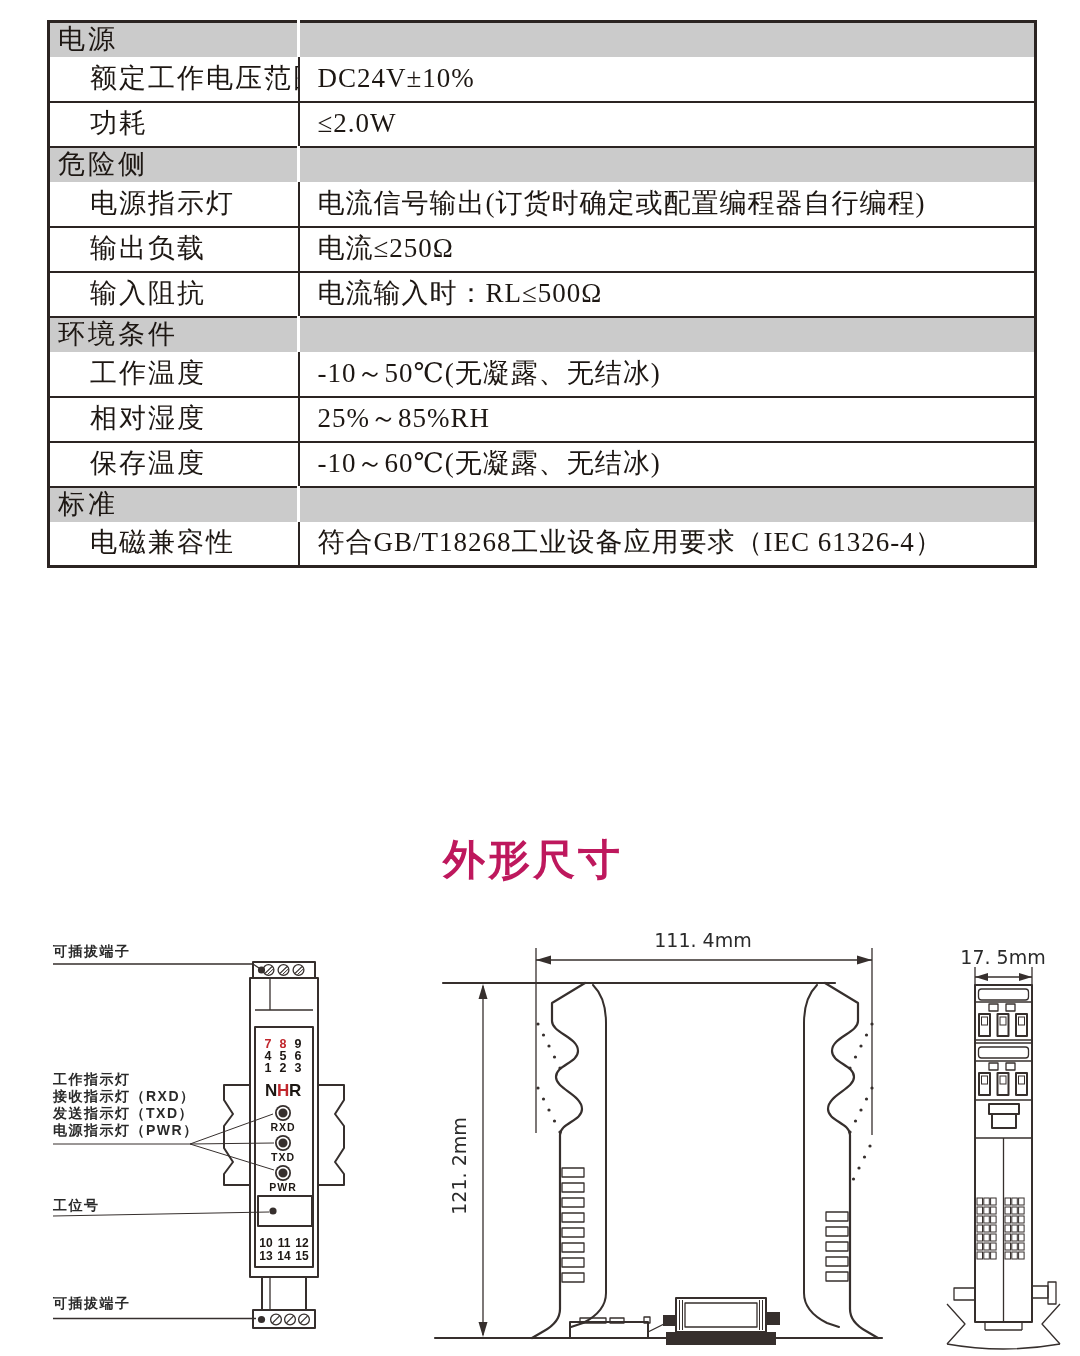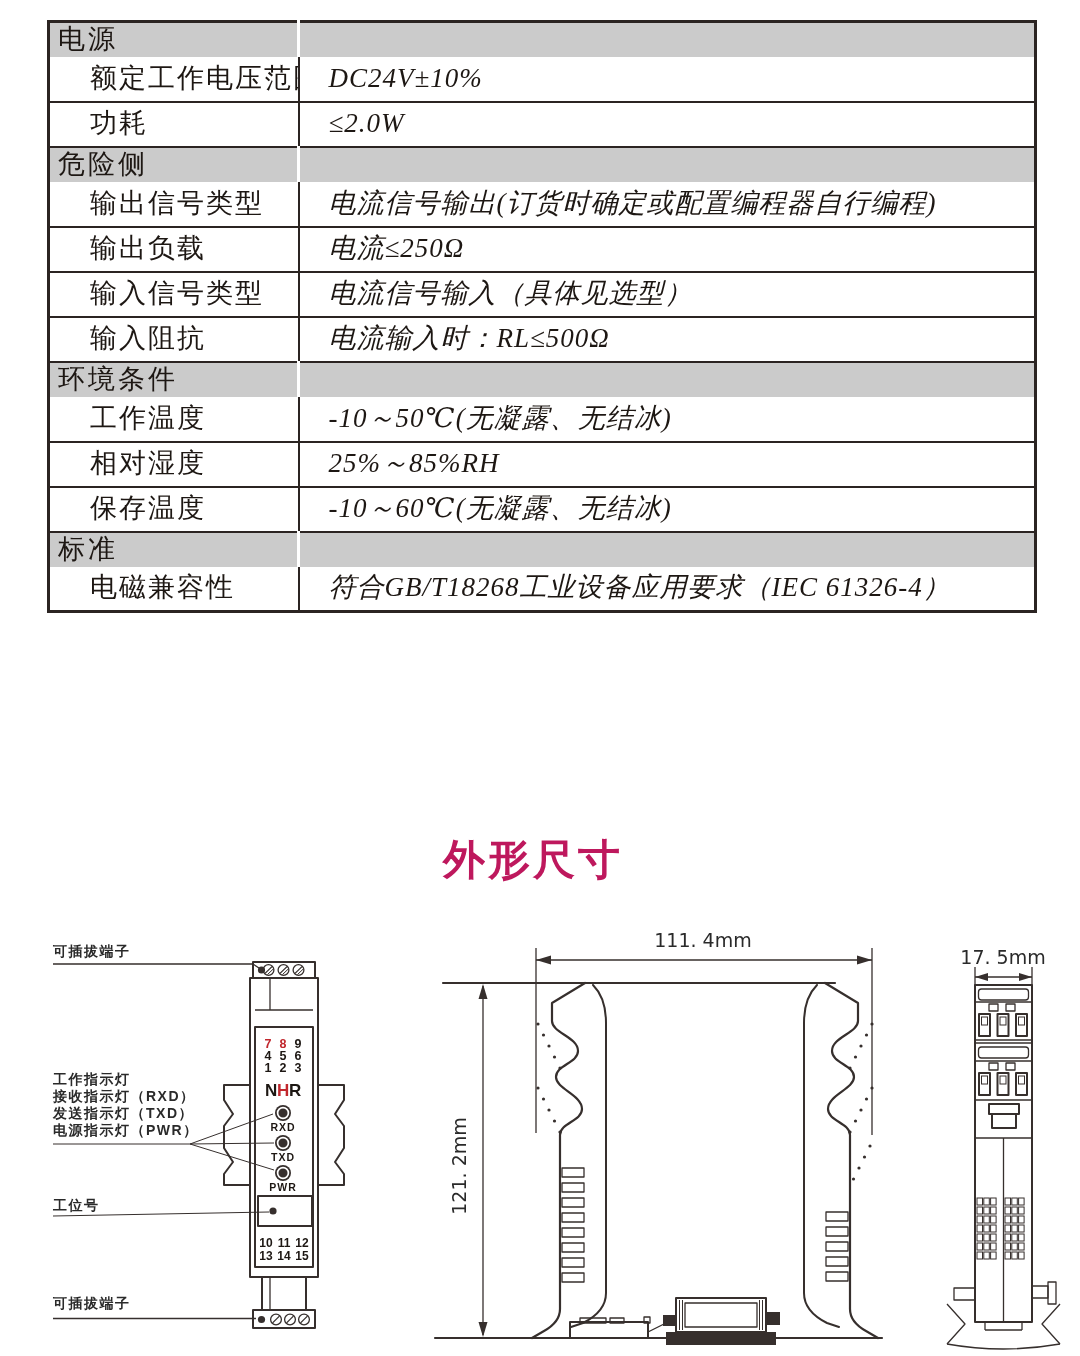--- a/index.html
+++ b/index.html
@@ -6,21 +6,21 @@
   body{position:relative;width:1080px;height:1356px;overflow:hidden;
        font-family:"Liberation Serif","DejaVu Serif",serif;color:#1d1713;}
 
   
   table.spec{position:absolute;left:47px;top:20px;width:990px;
     border-collapse:collapse;table-layout:fixed;border:3px solid #2b2422;}
   table.spec col.c1{width:250px;}
   table.spec td{font-size:27px;line-height:1.1;vertical-align:middle;
     padding:0 4px 0 8px;white-space:nowrap;overflow:hidden;}
   table.spec td.label{letter-spacing:2px;margin-left:28px;}
-  table.spec td.value{padding-left:29px;letter-spacing:1px;font-style:italic;}
+  table.spec td.value{padding-left:18px;letter-spacing:1px;}
   tr.item{height:45px;}
   tr.section{height:35px;}
   tr.item td{border-bottom:2px solid #2b2422;padding-left:40px;}
   tr.item td.label{border-right:2px solid #2b2422;}
   tr.section td{background:#cbcbcb;border-bottom:none;}
   tr.section td.label{border-right:3px solid #ffffff;letter-spacing:3px;}
 
   
   .outline-title{position:absolute;top:832px;left:0;width:1066px;text-align:center;
     font-family:"Liberation Sans","DejaVu Sans",sans-serif;font-weight:bold;
@@ -65,30 +65,26 @@
       </tr>
     <tr class="item">
       <td class="label">功耗</td>
       <td class="value">≤2.0W</td>
       </tr>
     <tr class="section">
       <td class="label">危险侧</td>
       <td class="value"></td>
       </tr>
     <tr class="item">
-      <td class="label">输出信号类型</td>
+      <td class="label">电源指示灯</td>
       <td class="value">电流信号输出(订货时确定或配置编程器自行编程)</td>
       </tr>
     <tr class="item">
       <td class="label">输出负载</td>
       <td class="value">电流≤250Ω</td>
-      </tr>
-    <tr class="item">
-      <td class="label">输入信号类型</td>
-      <td class="value">电流信号输入（具体见选型）</td>
       </tr>
     <tr class="item">
       <td class="label">输入阻抗</td>
       <td class="value">电流输入时：RL≤500Ω</td>
       </tr>
     <tr class="section">
       <td class="label">环境条件</td>
       <td class="value"></td>
       </tr>
     <tr class="item">

